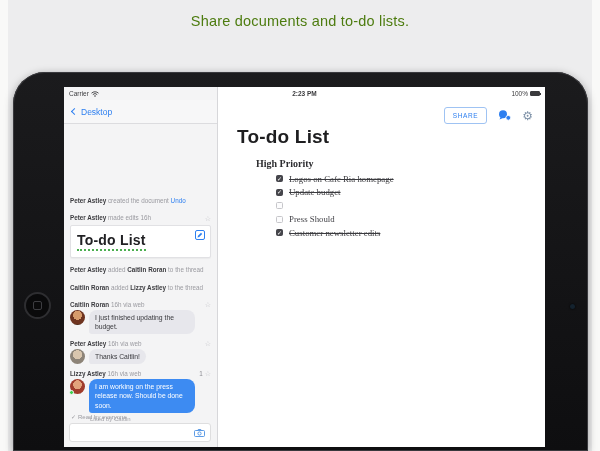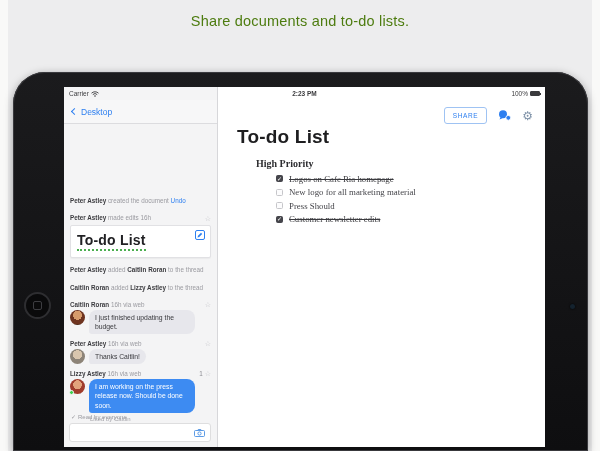--- a/index.html
+++ b/index.html
@@ -236,23 +236,28 @@
 
       <h1 class="doc-title">To-do List</h1>
       <div class="doc-heading">High Priority</div>
 
       <div class="check-row checked">
         <span class="cbox">
             <span class="cmark"></span>
           </span>
         <span class="clabel">Logos on Cafe Ria homepage</span>
       </div>
+      <div class="check-row checked">
+        <span class="cbox">
+            <span class="cmark"></span>
+          </span>
+        <span class="clabel">Update budget</span>
+      </div>
       <div class="check-row">
         <span class="cbox"></span>
-        <span class="clabel">New logo for all marketing material</span>
       </div>
       <div class="check-row">
         <span class="cbox"></span>
         <span class="clabel">Press Should</span>
       </div>
       <div class="check-row checked">
         <span class="cbox">
             <span class="cmark"></span>
           </span>
         <span class="clabel">Customer newsletter edits</span>

